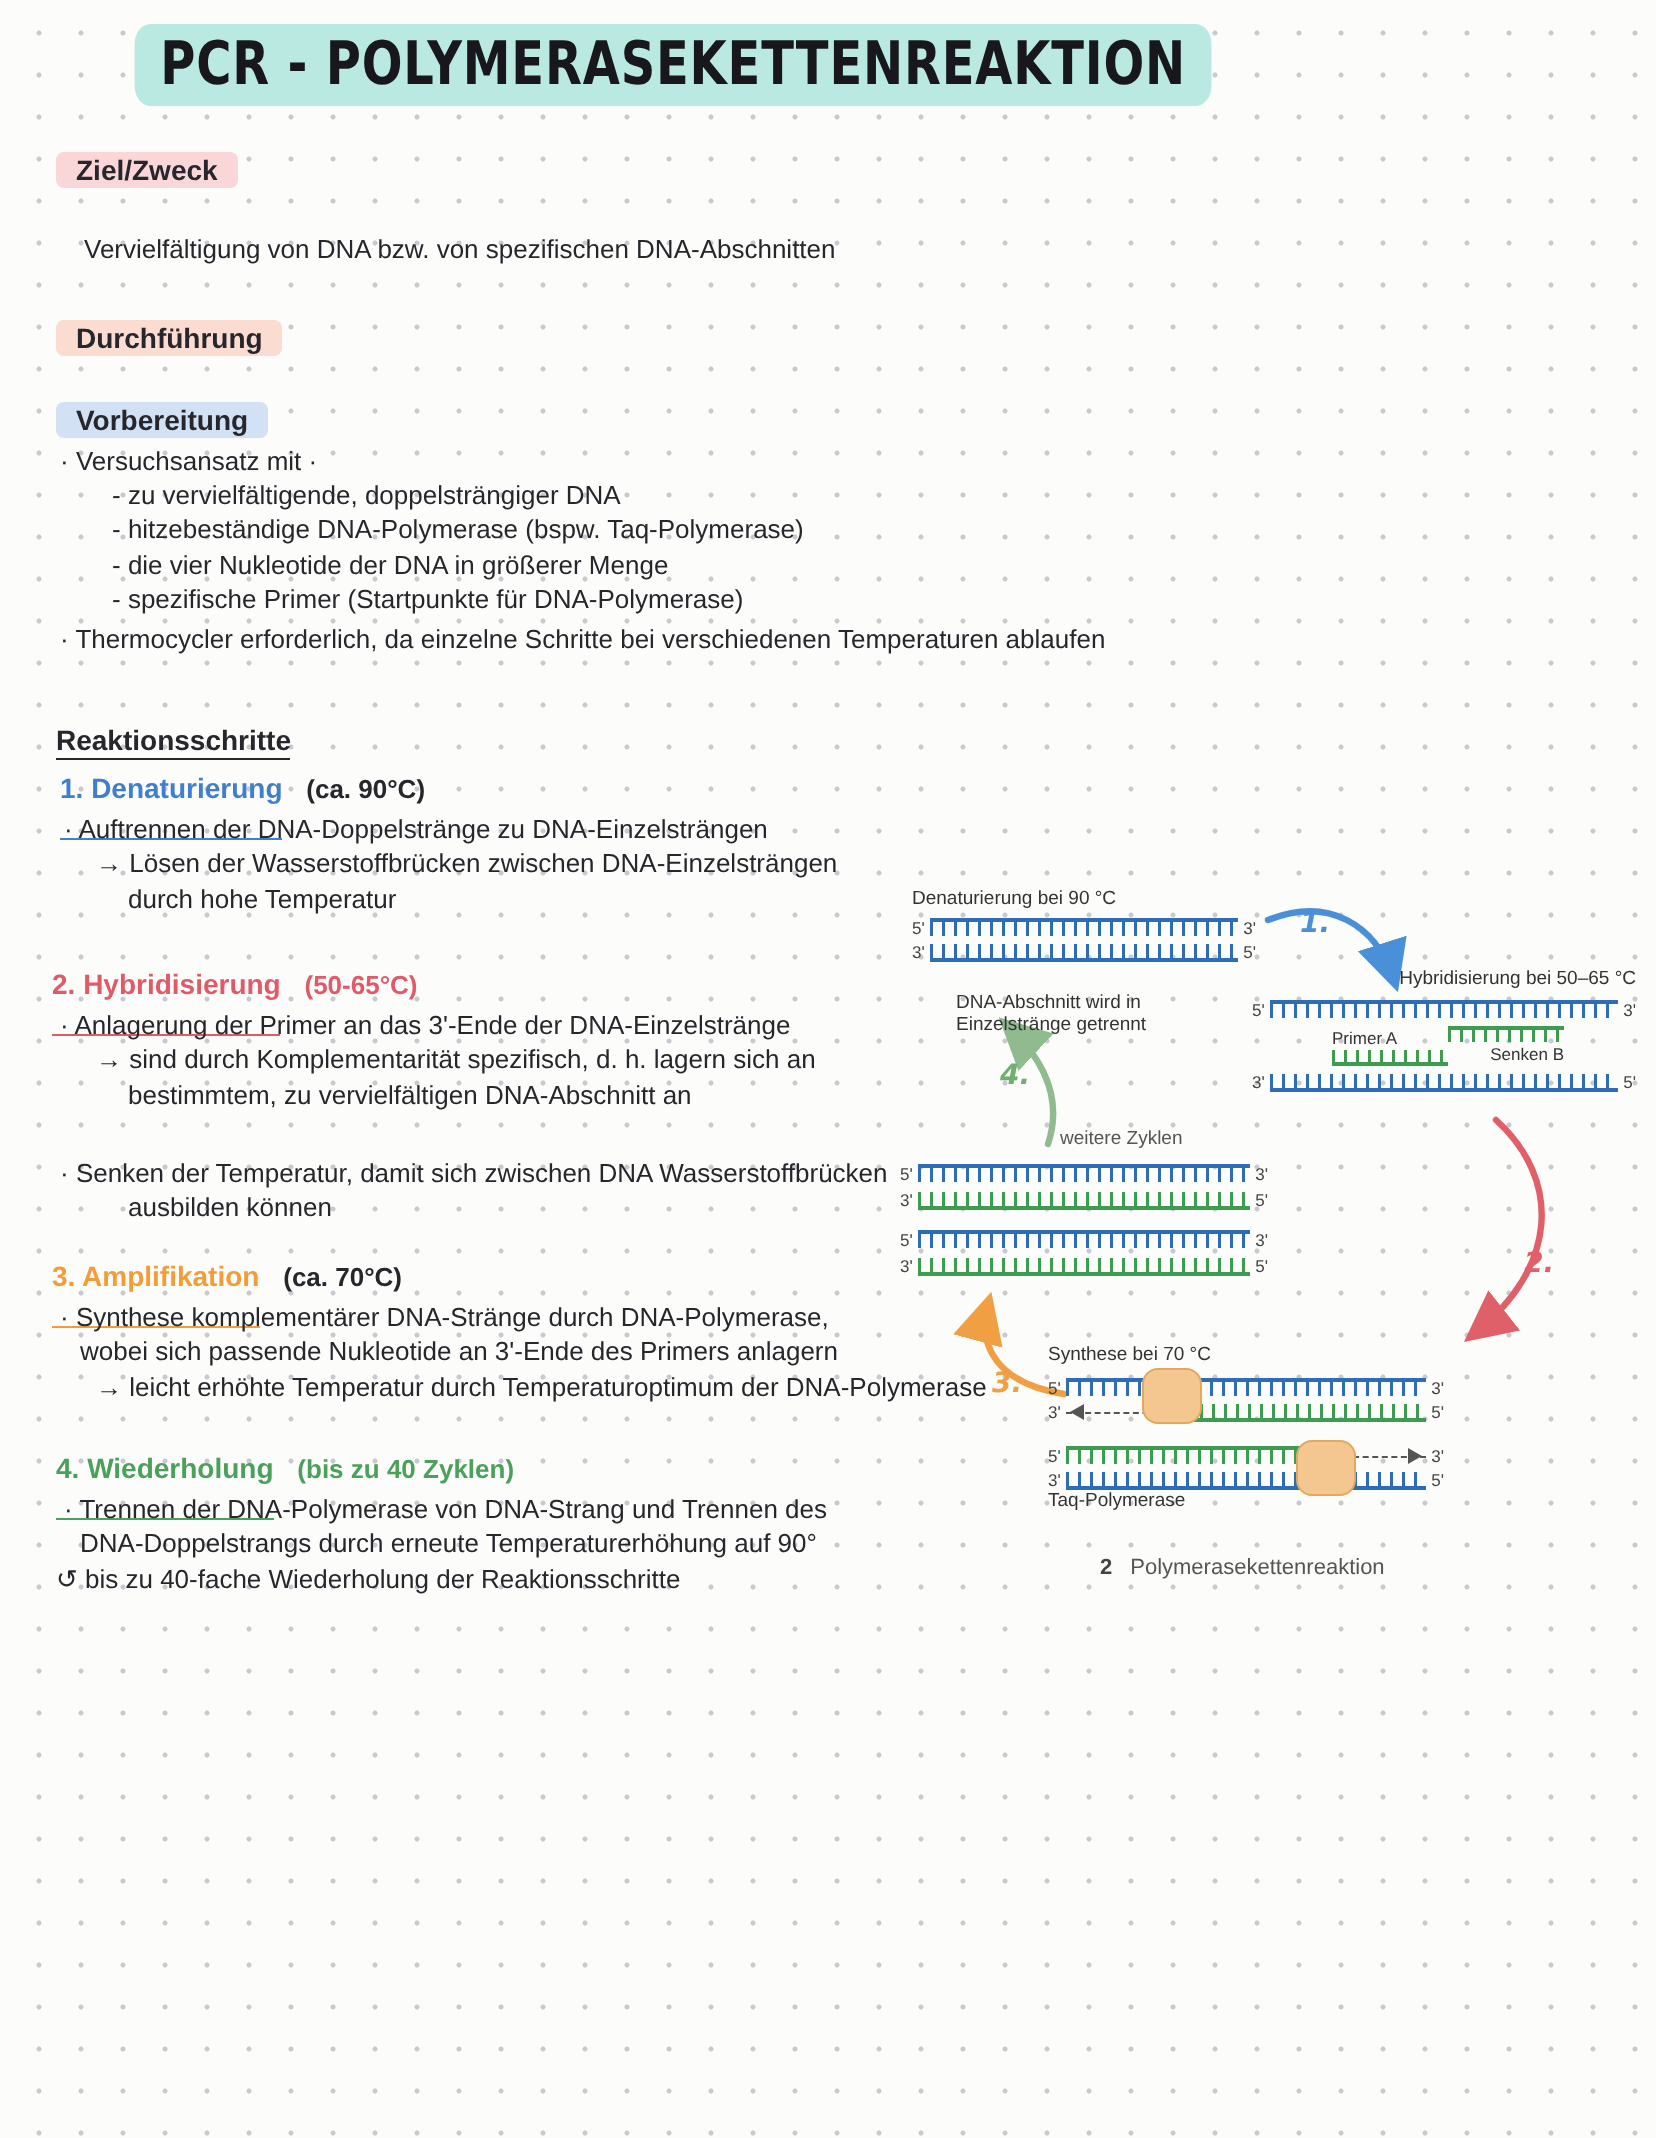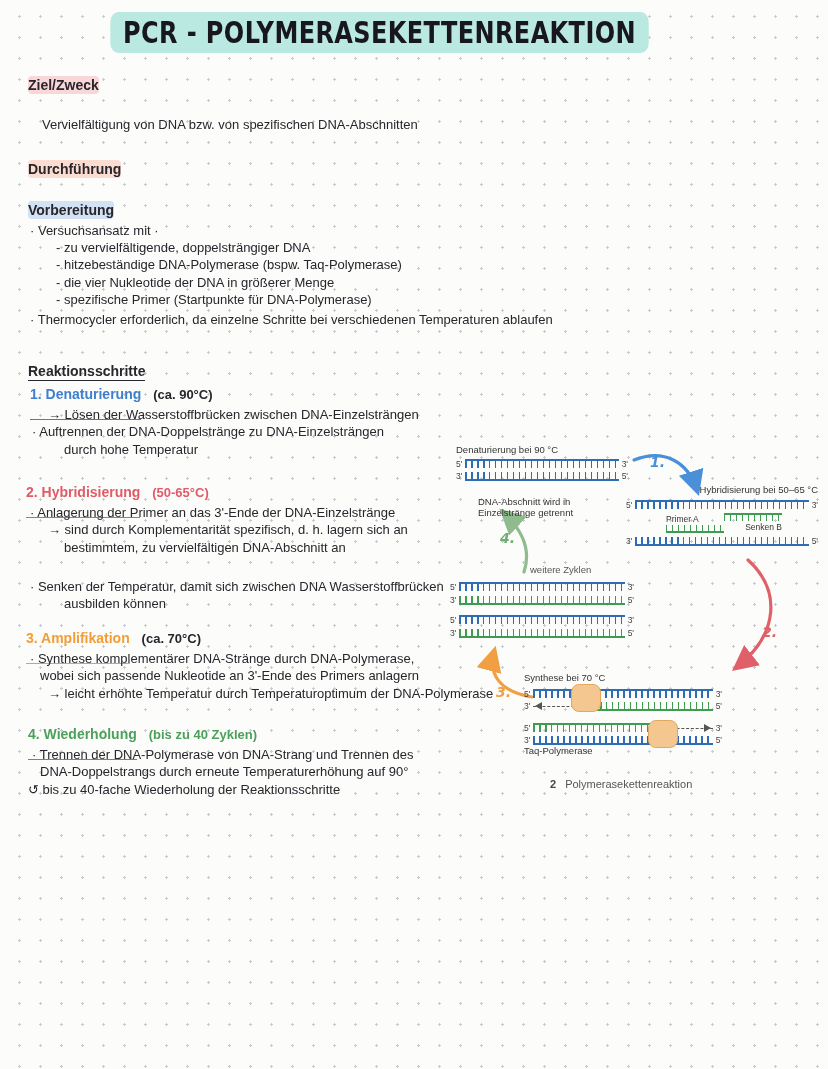--- a/index.html
+++ b/index.html
@@ -5,27 +5,27 @@
   *{box-sizing:border-box;margin:0;padding:0}
   html,body{width:828px;height:1069px}
   .page{
     position:relative;width:828px;height:1069px;overflow:hidden;
     background-color:#fcfcfa;
     background-image:radial-gradient(circle,#c7cbd1 1.2px,transparent 1.35px);
     background-size:21px 21px;background-position:9px 6px;
     font-family:"Liberation Sans",sans-serif;color:#26262c;
   }
   .abs{position:absolute;white-space:nowrap}
-  .title-wrap{position:absolute;top:12px;left:0;width:760px;text-align:center}
+  .title-wrap{position:absolute;top:12px;left:0;width:760px;}
   .title{
     display:inline-block;background:#b9e9e1;border-radius:10px;padding:3px 16px;
     font-family:"DejaVu Sans",sans-serif;font-weight:800;font-size:30px;letter-spacing:.5px;
     transform:scaleX(.8);transform-origin:center;color:#17171c;
   }
-  .hl{display:inline-block;padding:1px 0;border-radius:4px;font-weight:700;font-size:14px}
+  .hl{display:inline-block;padding:1px 10px;border-radius:4px;font-weight:700;font-size:14px}
   .hl.pink{background:#f9d6d7}
   .hl.peach{background:#fbdcd0}
   .hl.blue{background:#d2e1f3}
   .underlined{font-weight:700;font-size:14px;border-bottom:1.6px solid #26262c;padding-bottom:1px}
   .line{font-size:13px;line-height:17.3px;white-space:nowrap}
   .step .step-title{font-weight:700;font-size:14px;margin-bottom:4px}
   .step .step-title .t{border-bottom:1.6px solid currentColor;padding-bottom:17px}
   .step .step-title .temp{color:#26262c;margin-left:8px;font-size:13px}
   #step1 .step-title{color:#3f7fce}
   #step2 .step-title{color:#e05a68}
@@ -93,22 +93,22 @@
 
   <div class="abs" style="left:28px;top:362px">
     <span class="underlined">Reaktionsschritte</span>
   </div>
 
   <div class="abs step" id="step1" style="left:30px;top:386px">
     <div class="step-title">
       <span class="t">1. Denaturierung</span>
       <span class="temp">(ca. 90°C)</span>
     </div>
+    <div class="line" style="padding-left:2px">· Auftrennen der DNA-Doppelstränge zu DNA-Einzelsträngen</div>
     <div class="line" style="padding-left:18px">→ Lösen der Wasserstoffbrücken zwischen DNA-Einzelsträngen</div>
-    <div class="line" style="padding-left:2px">· Auftrennen der DNA-Doppelstränge zu DNA-Einzelsträngen</div>
     <div class="line" style="padding-left:34px">durch hohe Temperatur</div>
   </div>
 
   <div class="abs step" id="step2" style="left:26px;top:484px">
     <div class="step-title">
       <span class="t">2. Hybridisierung</span>
       <span class="temp">(50-65°C)</span>
     </div>
     <div class="line" style="padding-left:4px">· Anlagerung der Primer an das 3'-Ende der DNA-Einzelstränge</div>
     <div class="line" style="padding-left:22px">→ sind durch Komplementarität spezifisch, d. h. lagern sich an</div>

